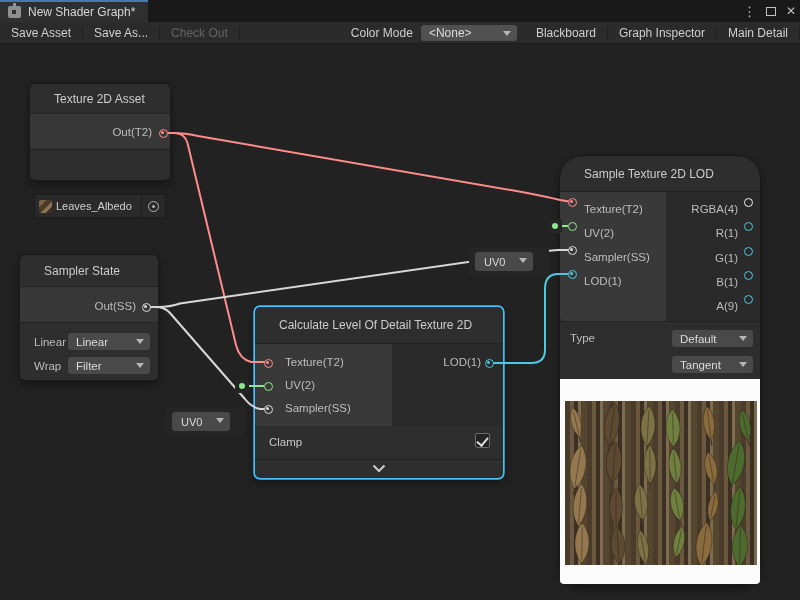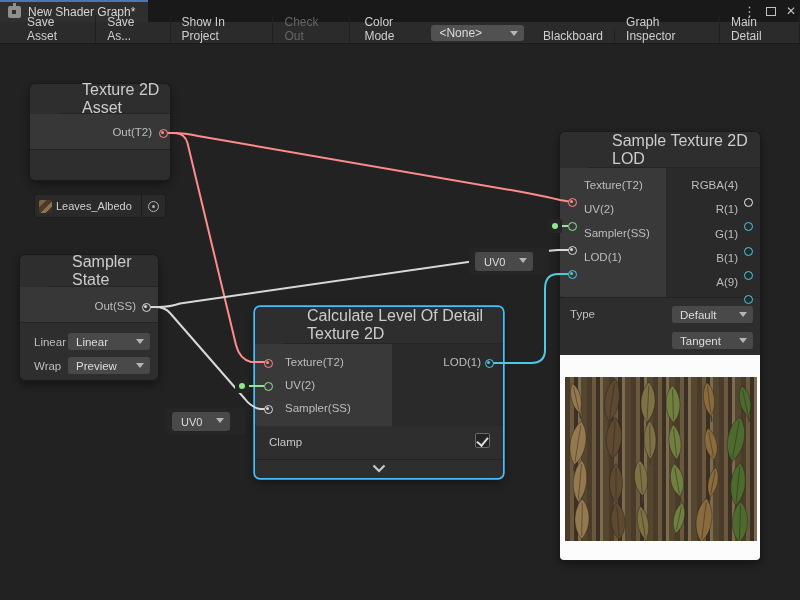--- a/index.html
+++ b/index.html
@@ -20,39 +20,39 @@
   .tab-icon::before{content:"";position:absolute;left:4px;top:4px;width:4px;height:4px;background:#2f2f2f;}
   .tab-icon::after{content:"";position:absolute;left:5px;top:-3px;width:3px;height:3px;background:#8f8f8f;}
   .tab-label{margin-left:7px;color:#d6d6d6;}
   .win-controls{position:absolute;right:4px;top:0;height:22px;display:flex;align-items:center;gap:10px;color:#c0c0c0;}
   .win-menu{font-size:13px;letter-spacing:0;}
   .win-max{width:10px;height:9px;border:1.5px solid #c0c0c0;}
   .win-close{font-size:12px;}
 
   
   .toolbar{position:absolute;left:0;top:22px;width:800px;height:22px;background:#2b2b2b;
-           border-bottom:1px solid #1a1a1a;display:flex;align-items:flex-end;padding-left:16px;}
+           border-bottom:1px solid #1a1a1a;display:flex;align-items:center;}
   .tb-btn{display:flex;align-items:center;padding:0 11px;border-right:1px solid #202020;color:#cfcfcf;cursor:default;}
   .tb-btn.first{border-left:none;}
   .tb-btn.disabled{color:#656565;}
   .tb-label{display:flex;align-items:center;padding:0 8px 0 14px;color:#cfcfcf;}
   .spacer{flex:1;}
   .dd{position:relative;background:#494949;border-radius:3px;color:#dcdcdc;
       display:flex;align-items:center;padding:0 18px 0 8px;height:16px;}
   .dd::after{content:"";position:absolute;right:6px;top:6px;border-left:4px solid transparent;
              border-right:4px solid transparent;border-top:5px solid #b5b5b5;}
   .tb-dd{align-self:center;width:96px;margin-right:8px;background:#515151;}
 
   
   .graph{position:absolute;left:0;top:44px;width:800px;height:556px;}
   .node{position:absolute;background:#2e2e2e;border-radius:5px;z-index:1;
         box-shadow:0 0 0 1px #1a1a1a,0 4px 10px rgba(0,0,0,.45);font-size:11.5px;}
   .node.selected{box-shadow:0 0 0 1.7px var(--c-sel),0 4px 10px rgba(0,0,0,.45);}
-  .n-hdr{position:absolute;left:0;top:0;right:0;color:#cccccc;font-size:16px;
-         display:flex;align-items:center;padding-left:24px;border-bottom:1px solid #242424;margin-left:28px;}
+  .n-hdr{position:absolute;left:0;top:0;right:0;color:#cccccc;font-size:12px;
+         display:flex;align-items:center;padding-left:24px;border-bottom:1px solid #242424;}
   .abs{position:absolute;}
   .in-col{background:#393939;border-radius:0 0 0 4px;}
   .out-col{background:#2a2a2a;}
   .plabel{position:absolute;color:#bdbdbd;white-space:nowrap;}
   .wires{position:absolute;left:0;top:0;z-index:2;pointer-events:none;}
   .wires path{pointer-events:stroke;}
   .port{position:absolute;width:9px;height:9px;border-radius:50%;border:1.5px solid currentColor;z-index:3;}
   .port.filled::after{content:"";position:absolute;left:1.5px;top:1.5px;width:3px;height:3px;
         border-radius:50%;background:currentColor;}
   .p-tex{color:var(--c-tex);} .p-uv{color:var(--c-uv);} .p-samp{color:var(--c-samp);}
@@ -97,21 +97,20 @@
     <div class="win-controls">
       <span class="win-menu">⋮</span>
       <span class="win-max"></span>
       <span class="win-close">✕</span>
     </div>
   </div>
 
   <div class="toolbar">
     <div class="tb-btn first">Save Asset</div>
     <div class="tb-btn">Save As...</div>
-    <div class="tb-btn">Show In Project</div>
     <div class="tb-btn disabled">Check Out</div>
     <div class="spacer"></div>
     <div class="tb-label">Color Mode</div>
     <div class="dd tb-dd">
       <span>&lt;None&gt;</span>
     </div>
     <div class="tb-btn">Blackboard</div>
     <div class="tb-btn">Graph Inspector</div>
     <div class="tb-btn">Main Detail</div>
   </div>
@@ -134,41 +133,41 @@
   <div class="node" style="left:20px;top:255px;width:138px;height:125px;">
     <div class="n-hdr" style="height:32px;">Sampler State</div>
     <div class="abs bg-row" style="left:0;top:32px;width:138px;height:36px;border-bottom:1px solid #242424;"></div>
     <span class="plabel" style="right:22px;top:45px;">Out(SS)</span>
     <span class="plabel" style="left:14px;top:81px;">Linear</span>
     <div class="dd abs" style="left:48px;top:78px;width:82px;height:17px;">
       <span>Linear</span>
     </div>
     <span class="plabel" style="left:14px;top:105px;">Wrap</span>
     <div class="dd abs" style="left:48px;top:102px;width:82px;height:17px;">
-      <span>Preview</span>
+      <span>Filter</span>
     </div>
   </div>
 
   <div class="node selected" style="left:255px;top:307px;width:248px;height:171px;">
     <div class="n-hdr" style="height:37px;">Calculate Level Of Detail Texture 2D</div>
     <div class="abs in-col" style="left:0;top:37px;width:137px;height:82px;"></div>
     <div class="abs out-col" style="left:137px;top:37px;width:111px;height:82px;"></div>
     <span class="plabel" style="left:30px;top:49px;">Texture(T2)</span>
     <span class="plabel" style="left:30px;top:72px;">UV(2)</span>
     <span class="plabel" style="left:30px;top:95px;">Sampler(SS)</span>
     <span class="plabel" style="right:22px;top:49px;">LOD(1)</span>
     <div class="abs" style="left:0;top:119px;width:248px;height:34px;border-bottom:1px solid #232323;"></div>
     <span class="plabel" style="left:14px;top:129px;color:#c8c8c8;">Clamp</span>
     <div class="checkbox" style="right:13px;top:126px;"></div>
     <svg class="chevron" style="left:117px;top:157px;" viewBox="0 0 14 9">
       <path d="M1.5 1.5 L7 7 L12.5 1.5" stroke="#c8c8c8" stroke-width="2.2" fill="none"></path>
     </svg>
   </div>
 
-  <div class="node" style="left:560px;top:132px;width:200px;height:428px;">
+  <div class="node" style="left:560px;top:156px;width:200px;height:428px;border-radius:23px;">
     <div class="n-hdr" style="height:36px;">Sample Texture 2D LOD</div>
     <div class="abs in-col" style="left:0;top:36px;width:106px;height:129px;"></div>
     <div class="abs out-col" style="left:106px;top:36px;width:94px;height:129px;"></div>
     <span class="plabel" style="left:24px;top:47px;">Texture(T2)</span>
     <span class="plabel" style="left:24px;top:71px;">UV(2)</span>
     <span class="plabel" style="left:24px;top:95px;">Sampler(SS)</span>
     <span class="plabel" style="left:24px;top:119px;">LOD(1)</span>
     <span class="plabel" style="right:22px;top:47px;">RGBA(4)</span>
     <span class="plabel" style="right:22px;top:71px;">R(1)</span>
     <span class="plabel" style="right:22px;top:96px;">G(1)</span>

